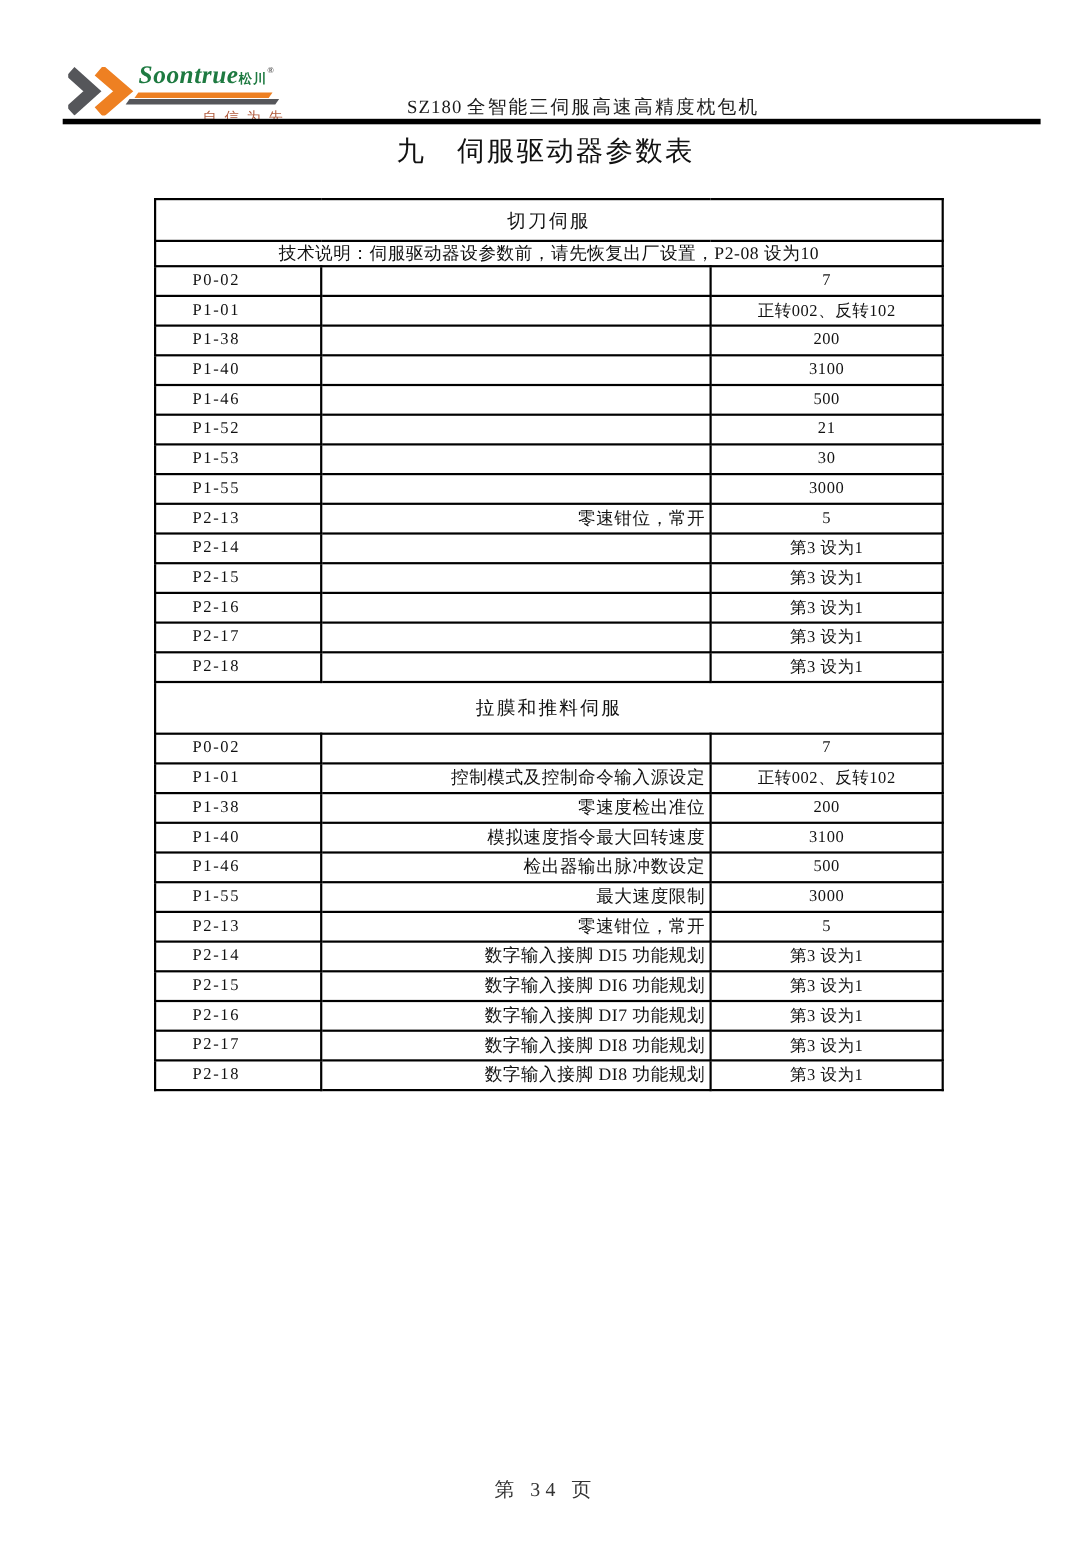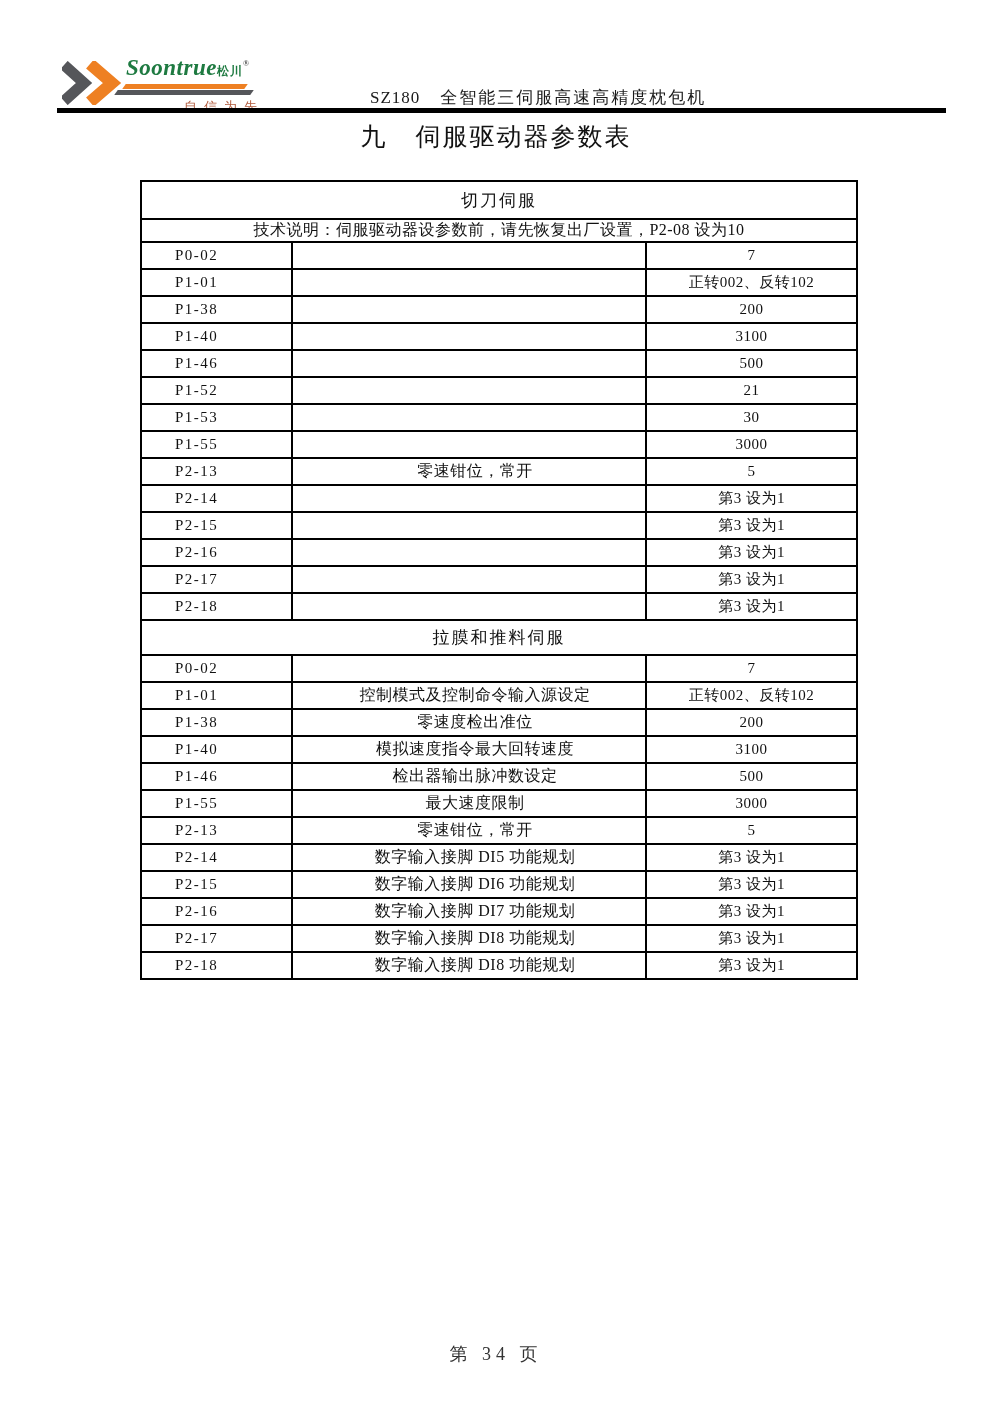--- a/index.html
+++ b/index.html
@@ -32,21 +32,21 @@
     background: #55565a; transform: skewX(-35deg);
   }
   .slogan {
     position: absolute; left: 122px; top: 43px;
     font-size: 13px; color: #b05a3c; letter-spacing: 7px; white-space: nowrap;
   }
   .doc-title {
     position: absolute; left: 370px; top: 86px;
     font-size: 17px; color: #1a1a1a; white-space: nowrap;
   }
-  .doc-title .code { letter-spacing: 1px; margin-right: 20px; }
+  .doc-title .code { letter-spacing: 1px; margin-right: 4px; }
   .doc-title .name { letter-spacing: 2px; margin-top: 17px; }
   .header-rule {
     position: absolute; left: 57px; top: 108px; width: 889px; height: 5px;
     background: #000;
   }
 
   
   .page-title {
     position: absolute; left: 0; top: 120px; width: 100%;
     text-align: center; font-size: 25px; color: #111;
@@ -63,31 +63,31 @@
   .param-table td {
     border: 2px solid #000;
     padding: 0 4px;
     overflow: hidden; white-space: nowrap;
     vertical-align: middle;
   }
   tr.section-row td {
     height: 38px; text-align: center;
     font-size: 17px; letter-spacing: 2px;
   }
-  tr.section-row.tall td { height: 35px; }
+  tr.section-row.tall td { height: 47px; }
   tr.note-row td {
     height: 17px; text-align: center;
     font-size: 16px; letter-spacing: 0.5px;
   }
   tr.data-row td { height: 27px; }
   td.cell-param {
     text-align: left; padding-left: 33px;
     font-size: 15px; letter-spacing: 1.5px;
   }
-  td.cell-desc { text-align: center; padding-left: 16px; letter-spacing: 0.5px; margin-top: 32px; }
+  td.cell-desc { text-align: right; padding-left: 16px; letter-spacing: 0.5px; margin-top: 32px; }
   td.cell-value { text-align: center; letter-spacing: 0.5px; font-size: 15px; }
 
   
   .footer {
     position: absolute; left: 0; top: 1342px; width: 100%;
     text-align: center; font-size: 18px; color: #333;
     letter-spacing: 5px;
   }
 </style>
 </head>

